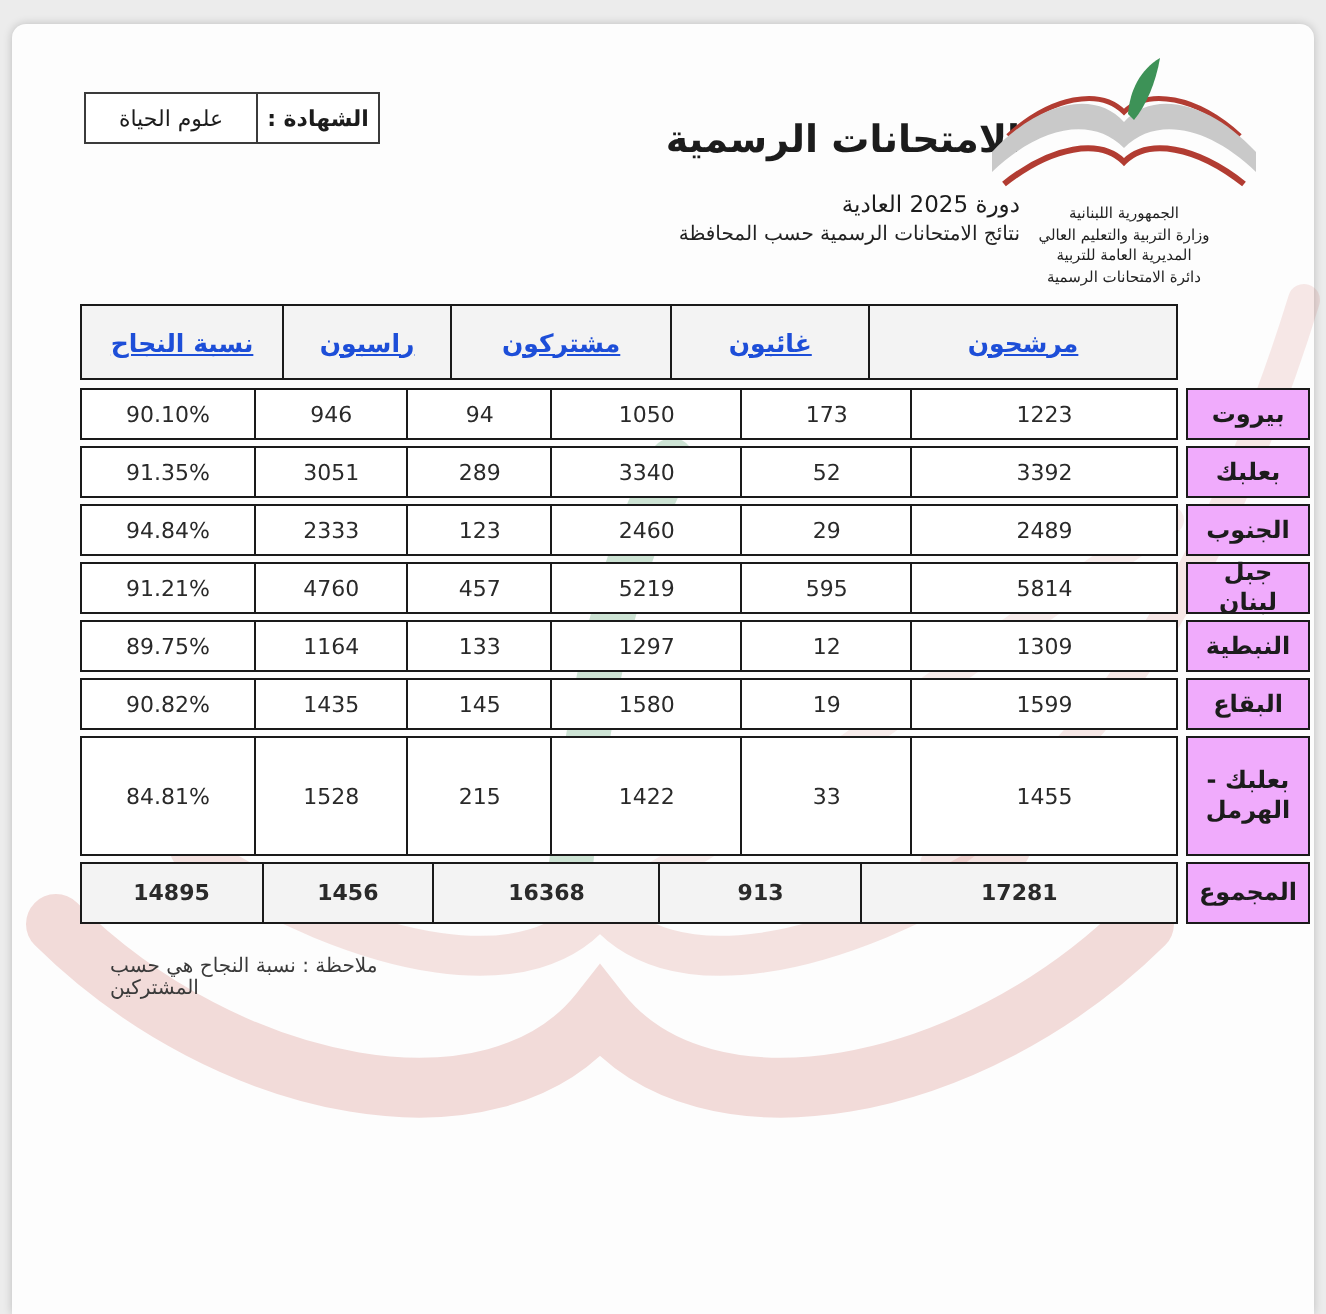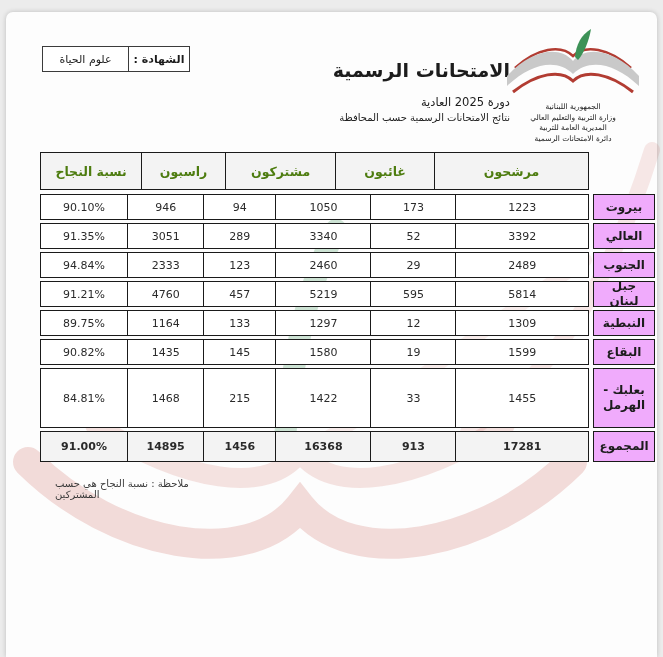--- a/index.html
+++ b/index.html
@@ -28,21 +28,21 @@
   }
   .cert-value{flex:1;display:flex;align-items:center;justify-content:center;}
 
   
   .title-block{position:absolute;left:230px;top:60px;width:280px;text-align:right;direction:rtl;}
   .main-title{font-size:19px;font-weight:bold;margin:0;line-height:1.1;}
   .session-title{font-size:11.5px;font-weight:normal;margin-top:14px;}
   .page-subtitle{font-size:10px;margin-top:3px;color:#222;}
 
   
-  .logo{position:absolute;left:498px;top:28px;width:150px;text-align:center;}
+  .logo{position:absolute;left:487px;top:28px;width:150px;text-align:center;}
   .logo svg{display:block;margin:0 auto;}
   .logo-lines{font-size:7.5px;line-height:1.4;color:#222;direction:rtl;margin-top:2px;}
 
   
   .rtable{position:absolute;left:40px;top:152px;width:615px;direction:rtl;}
   .trow{display:flex;column-gap:4px;margin-bottom:3px;height:26px;}
   .trow.header{height:38px;margin-bottom:4px;}
   .trow.tall{height:60px;border-radius:12px;}
   .trow.total{height:31px;margin-bottom:0;}
   .lbl{
@@ -51,21 +51,21 @@
     font-weight:bold;font-size:12px;text-align:center;line-height:1.25;padding:0 2px;box-sizing:border-box;
   }
   .trow.header .lbl{visibility:hidden;border:none;background:none;}
   .dblock{flex:1;display:flex;border:1.5px solid #1a1a1a;background:#fff;}
   .trow.header .dblock,.trow.total .dblock{background:#f3f3f3;}
   .dcell{
     display:flex;align-items:center;justify-content:center;
     font-size:11px;color:#2a2a2a;overflow:hidden;
   }
   .dcell:not(:first-child){border-right:1.6px solid #1a1a1a;}
-  .trow.header .dcell{font-weight:bold;font-size:12.5px;color:#4d7c0f;}
+  .trow.header .dcell{font-weight:bold;font-size:12.5px;color:#1d4ed8;text-decoration:underline;}
   .trow.total .dcell{font-weight:bold;}
   .val{direction:ltr;unicode-bidi:isolate;}
   .c0{flex:133 0 0;} .c1{flex:85 0 0;} .c2{flex:95 0 0;}
   .c3{flex:72 0 0;}  .c4{flex:76 0 0;} .c5{flex:87 0 0;}
 
   .note{
     position:absolute;left:55px;top:478px;width:178px;
     direction:rtl;text-align:left;font-size:10px;color:#3a3a3a;
   }
 </style>
@@ -142,21 +142,21 @@
           <div class="dcell c4">
               <span class="val">946</span>
             </div>
           <div class="dcell c5">
               <span class="val">90.10%</span>
             </div>
         </div>
       </div>
 
       <div class="trow">
-        <div class="lbl">العالي</div>
+        <div class="lbl">بعلبك</div>
         <div class="dblock">
           <div class="dcell c0">
               <span class="val">3392</span>
             </div>
           <div class="dcell c1">
               <span class="val">52</span>
             </div>
           <div class="dcell c2">
               <span class="val">3340</span>
             </div>
@@ -277,21 +277,21 @@
           <div class="dcell c1">
               <span class="val">33</span>
             </div>
           <div class="dcell c2">
               <span class="val">1422</span>
             </div>
           <div class="dcell c3">
               <span class="val">215</span>
             </div>
           <div class="dcell c4">
-              <span class="val">1468</span>
+              <span class="val">1528</span>
             </div>
           <div class="dcell c5">
               <span class="val">84.81%</span>
             </div>
         </div>
       </div>
 
       <div class="trow total">
         <div class="lbl">المجموع</div>
         <div class="dblock">
@@ -303,23 +303,20 @@
             </div>
           <div class="dcell c2">
               <span class="val">16368</span>
             </div>
           <div class="dcell c3">
               <span class="val">1456</span>
             </div>
           <div class="dcell c4">
               <span class="val">14895</span>
             </div>
-          <div class="dcell c5">
-              <span class="val">91.00%</span>
-            </div>
         </div>
       </div>
 
     </div>
 
     <div class="note">ملاحظة : نسبة النجاح هي حسب المشتركين</div>
 
   </div>
 </div>
 

